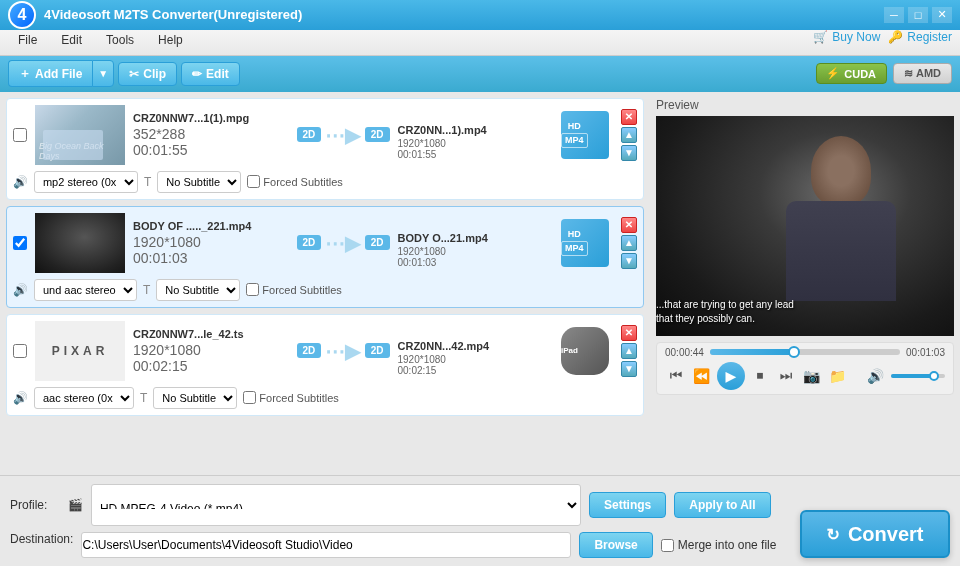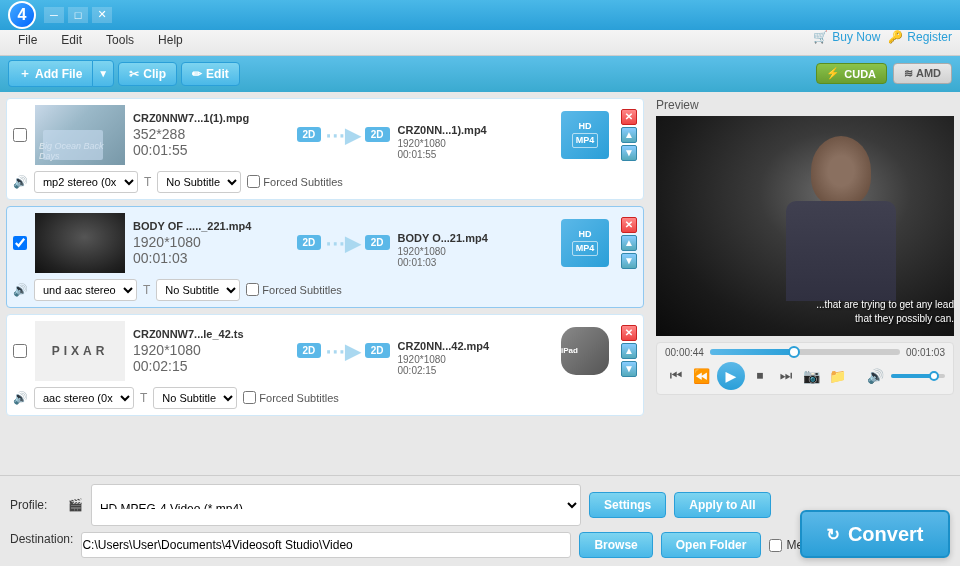--- a/index.html
+++ b/index.html
@@ -170,21 +170,21 @@
       font-weight: bold;
     }
 
     .output-info { flex: 1; font-size: 11px; color: #333; margin-top: 14px; }
     .output-name { font-weight: bold; color: #333; margin-bottom: 2px; }
     .output-details { color: #666; font-size: 10px; }
 
     .format-badge {
       width: 48px; height: 48px;
       flex-shrink: 0;
-      display: flex; align-items: center; justify-content: center;
+      display: flex; align-items: center; 
       font-size: 9px; font-weight: bold;
       color: white;
       border-radius: 4px;
     }
     .format-badge-mp4 {
       background: linear-gradient(135deg, #5bb8e8, #2a9fd8);
       position: relative;
     }
 
     .row-controls {
@@ -251,21 +251,21 @@
     }
     .preview-person {
       width: 100%; height: 100%;
       background: radial-gradient(ellipse at 60% 30%, #555 0%, #222 60%, #111 100%);
       position: relative;
     }
     .subtitle-text {
       position: absolute;
       bottom: 10px;
       left: 0; right: 0;
-      text-align: right;
+      text-align: left;
       color: white;
       font-size: 11px;
       text-shadow: 1px 1px 2px black;
     }
 
     
     .playback-controls {
       margin-top: 6px;
       background: #f0f0f0;
       border: 1px solid #ddd;
@@ -461,20 +461,21 @@
   </style>
 </head>
 <body>
 
 <div style="width:960px; height:566px; display:flex; flex-direction:column; position:relative; overflow:hidden;">
 
   <div class="title-bar">
     <div class="title-bar-logo">
       <span>4</span>
     </div>
+    <span class="title-bar-title">4Videosoft M2TS Converter(Unregistered)</span>
     <div class="title-bar-controls">
       <button class="title-btn">─</button>
       <button class="title-btn">□</button>
       <button class="title-btn close">✕</button>
     </div>
   </div>
 
   <div class="menu-bar">
     <span class="menu-item">File</span>
     <span class="menu-item">Edit</span>
@@ -737,21 +738,20 @@
       <select class="profile-select">
         <option>HD MPEG-4 Video (*.mp4)</option>
       </select>
       <button class="action-btn">Settings</button>
       <button class="action-btn">Apply to All</button>
     </div>
     <div class="dest-row">
       <span class="dest-label">Destination:</span>
       <input type="text" class="dest-input" value="C:\Users\User\Documents\4Videosoft Studio\Video" style="">
       <button class="action-btn">Browse</button>
-      <button class="action-btn">Open Folder</button>
       <div class="merge-checkbox">
         <input type="checkbox" style="">
         <span>Merge into one file</span>
       </div>
     </div>
   </div>
 
   <div style="position:absolute;right:10px;bottom:8px;">
     <button class="convert-btn">
       <span style="font-size:16px;">↻</span>

